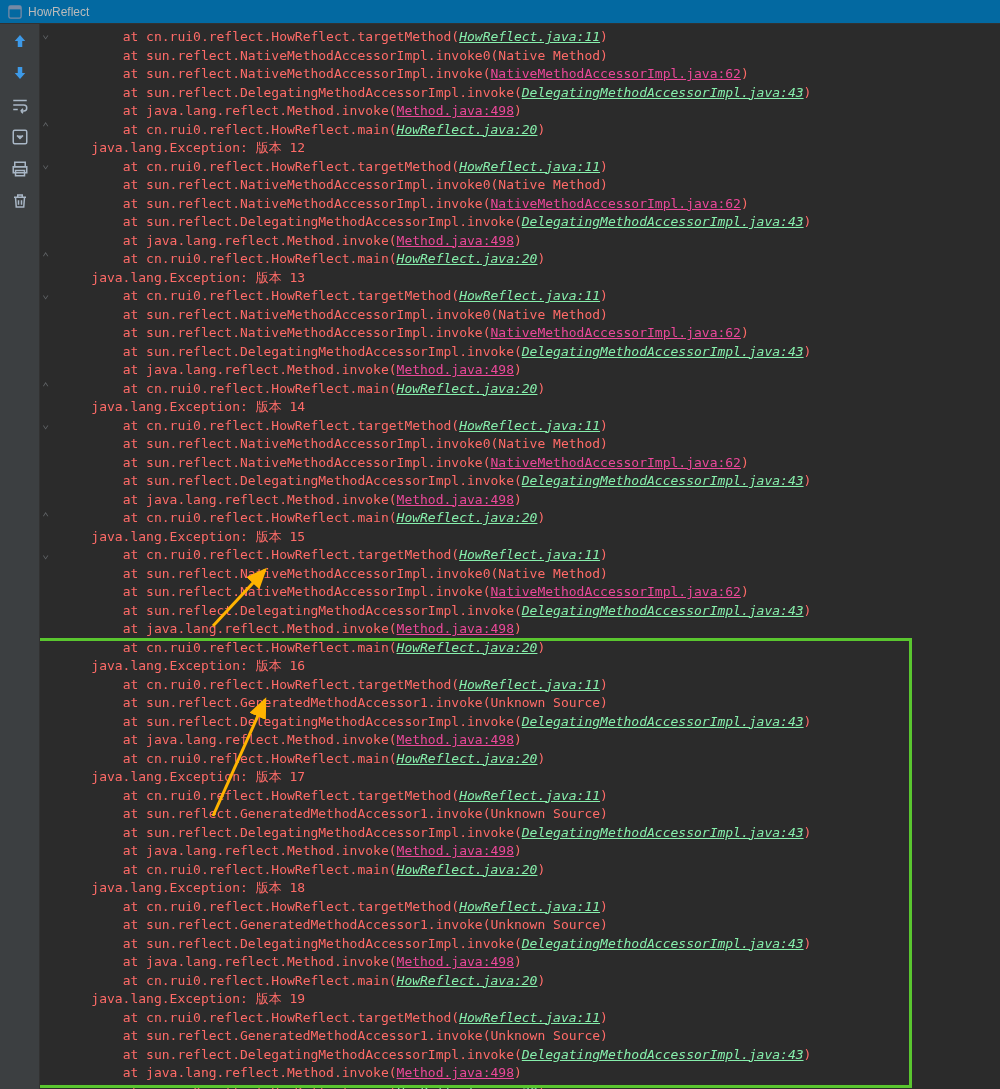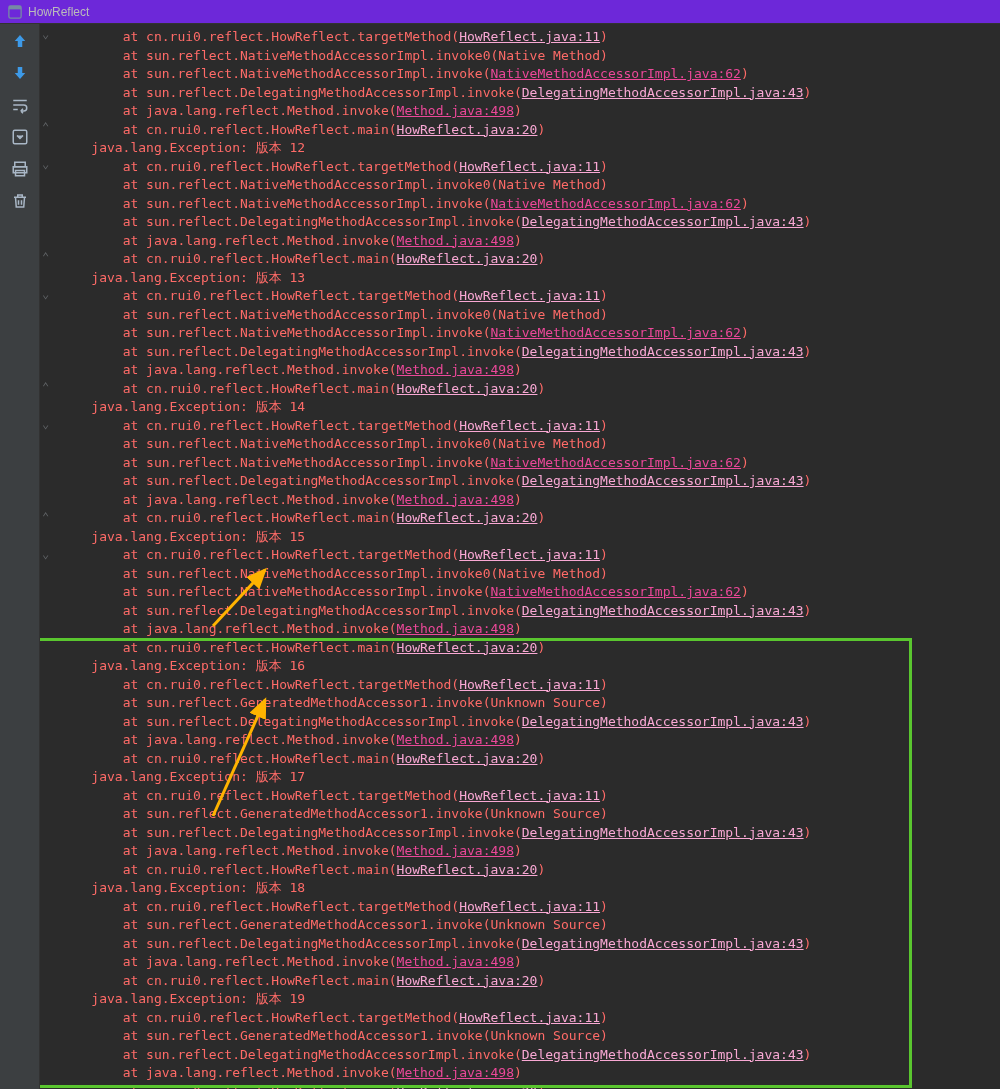--- a/index.html
+++ b/index.html
@@ -7,21 +7,21 @@
     background: #2b2b2b;
     font-family: "Menlo", "Consolas", monospace;
     font-size: 13px;
     color: #a9b7c6;
     width: 1000px;
     height: 1089px;
     overflow: hidden;
   }
   .titlebar {
     height: 24px;
-    background: #6d28d9;
+    background: #0369a1;
     border-bottom: 1px solid #323232;
     display: flex;
     align-items: center;
     padding: 8px 8px;
     color: #bbbbbb;
     font-family: -apple-system, "Segoe UI", sans-serif;
     font-size: 12px;
   }
   .titlebar .win-icon {
     width: 14px;
@@ -79,23 +79,24 @@
     line-height: 18.5px;
   }
   .line { display: block; }
   .red { color: #ff6b68; }
   .grey-link {
     color: #ec4899;
     text-decoration: underline;
     cursor: pointer;
   }
   .blue-link {
-    color: #f9a8d4;
+    color: #86efac;
     text-decoration: underline;
     cursor: pointer;
+    font-style: italic;
   }
   .highlight-box {
     position: absolute;
     border: 3px solid #5ac62f;
     pointer-events: none;
   }
   .arrow {
     position: absolute;
     pointer-events: none;
   }

